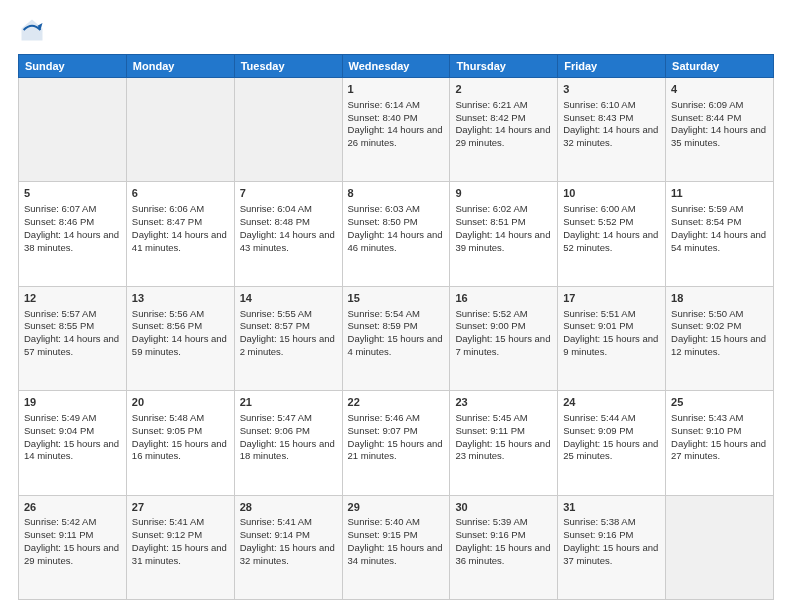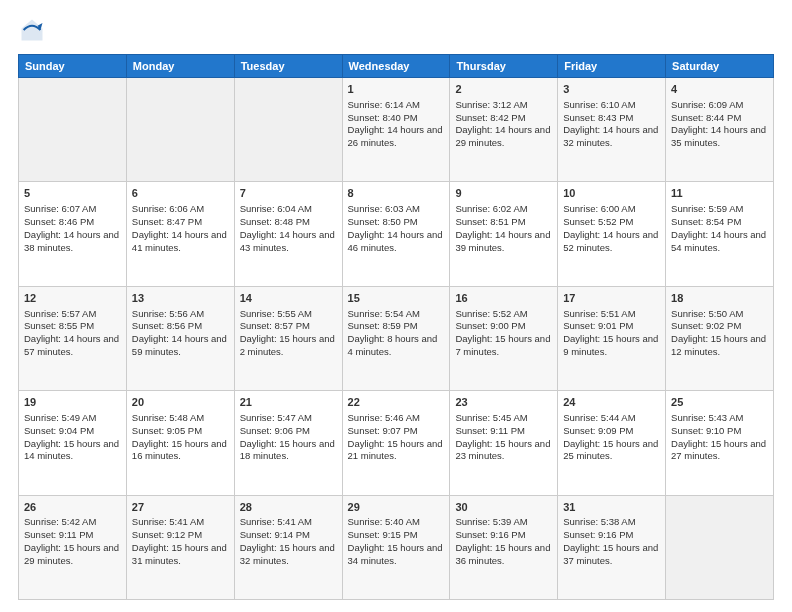--- a/index.html
+++ b/index.html
@@ -132,21 +132,21 @@
           <td class="empty"></td>
           <td class="empty"></td>
           <td>
             <span class="day-num">1</span>
             <div>Sunrise: 6:14 AM</div>
             <div>Sunset: 8:40 PM</div>
             <div>Daylight: 14 hours and 26 minutes.</div>
           </td>
           <td>
             <span class="day-num">2</span>
-            <div>Sunrise: 3:12 AM</div>
+            <div>Sunrise: 6:21 AM</div>
             <div>Sunset: 8:42 PM</div>
             <div>Daylight: 14 hours and 29 minutes.</div>
           </td>
           <td>
             <span class="day-num">3</span>
             <div>Sunrise: 6:10 AM</div>
             <div>Sunset: 8:43 PM</div>
             <div>Daylight: 14 hours and 32 minutes.</div>
           </td>
           <td>
@@ -216,21 +216,21 @@
           <td>
             <span class="day-num">14</span>
             <div>Sunrise: 5:55 AM</div>
             <div>Sunset: 8:57 PM</div>
             <div>Daylight: 15 hours and 2 minutes.</div>
           </td>
           <td>
             <span class="day-num">15</span>
             <div>Sunrise: 5:54 AM</div>
             <div>Sunset: 8:59 PM</div>
-            <div>Daylight: 8 hours and 4 minutes.</div>
+            <div>Daylight: 15 hours and 4 minutes.</div>
           </td>
           <td>
             <span class="day-num">16</span>
             <div>Sunrise: 5:52 AM</div>
             <div>Sunset: 9:00 PM</div>
             <div>Daylight: 15 hours and 7 minutes.</div>
           </td>
           <td>
             <span class="day-num">17</span>
             <div>Sunrise: 5:51 AM</div>

